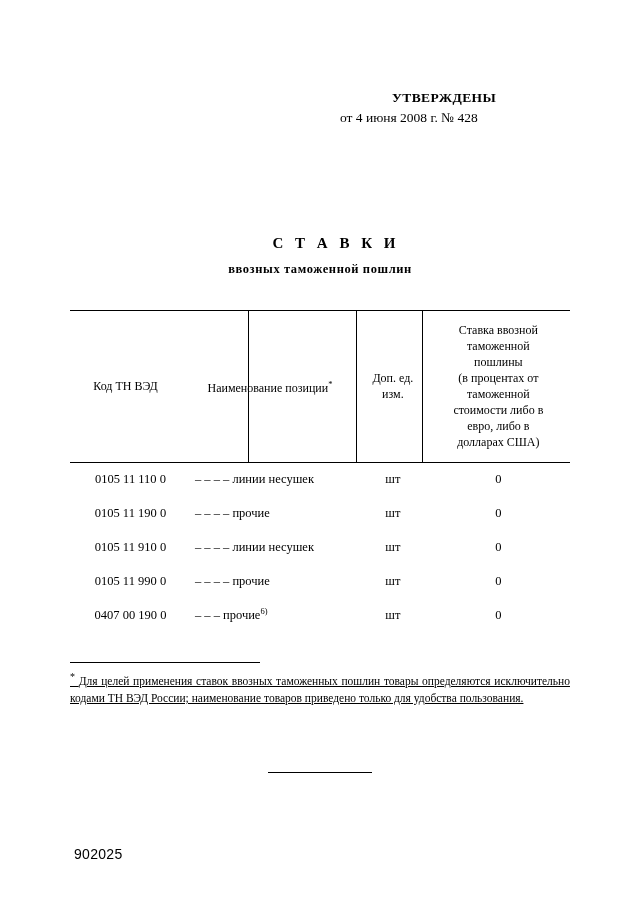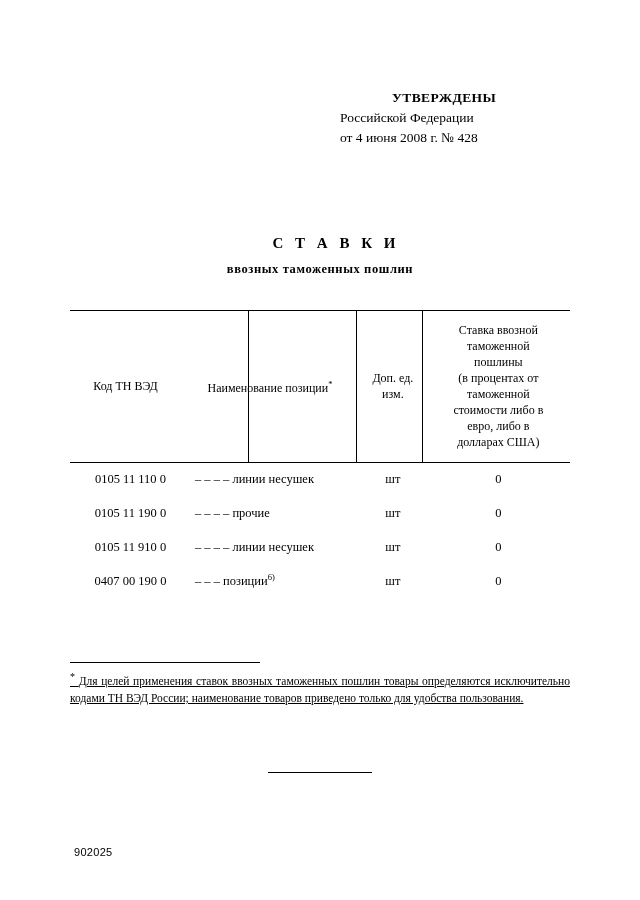--- a/index.html
+++ b/index.html
@@ -160,38 +160,37 @@
     left: 268px;
     width: 104px;
     height: 1px;
     background: #000;
   }
 
   .doc-number {
     position: absolute;
     top: 846px;
     left: 74px;
-    font-size: 11px;
+    font-size: 14px;
     font-family: "Liberation Sans", sans-serif;
     letter-spacing: 0.3px;
   }
 </style>
 </head>
 <body>
 
 <div class="page">
 
   <div class="approval">
     <div class="line1">УТВЕРЖДЕНЫ</div>
-    <div class="line3">Российской Федерации</div>
     <div class="line4">от 4 июня 2008 г. № 428</div>
   </div>
 
   <div class="doc-title">С Т А В К И</div>
-  <div class="doc-subtitle">ввозных таможенных пошлин</div>
+  <div class="doc-subtitle">ввозных таможенной пошлин</div>
 
   <div class="rule-top"></div>
   <div class="rule-mid"></div>
 
   <div class="vsep" style="left:248px; top:310px; height:152px;"></div>
   <div class="vsep" style="left:356px; top:310px; height:152px;"></div>
   <div class="vsep" style="left:422px; top:310px; height:152px;"></div>
 
   <table class="rates-table">
     <thead>
@@ -235,23 +234,31 @@
       </tr>
       <tr>
         <td class="code">0105 11 910 0</td>
         <td class="name">
           <span>– – – – линии несушек</span><sup class="note"></sup>
         </td>
         <td>шт</td>
         <td>0</td>
       </tr>
       <tr>
+        <td class="code">0105 11 990 0</td>
+        <td class="name">
+          <span>– – – – прочие</span><sup class="note"></sup>
+        </td>
+        <td>шт</td>
+        <td>0</td>
+      </tr>
+      <tr>
         <td class="code">0407 00 190 0</td>
         <td class="name">
-          <span>– – – позиции</span><sup class="note">6)</sup>
+          <span>– – – прочие</span><sup class="note">6)</sup>
         </td>
         <td>шт</td>
         <td>0</td>
       </tr>
     </tbody>
   </table>
 
   <div class="footnote-rule"></div>
   <div class="footnote">
     <span class="star">*</span>

